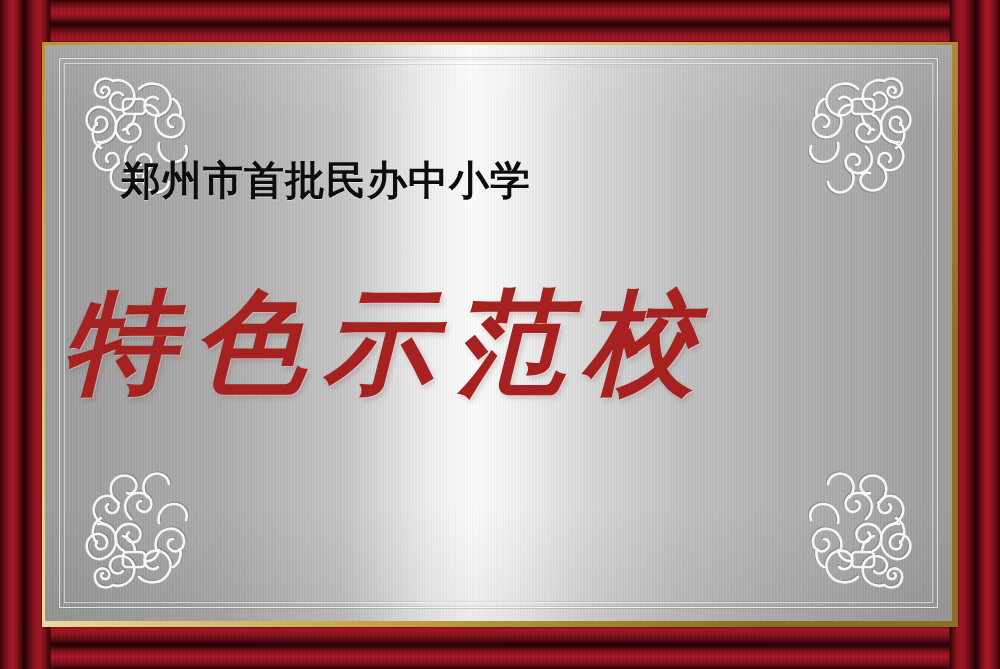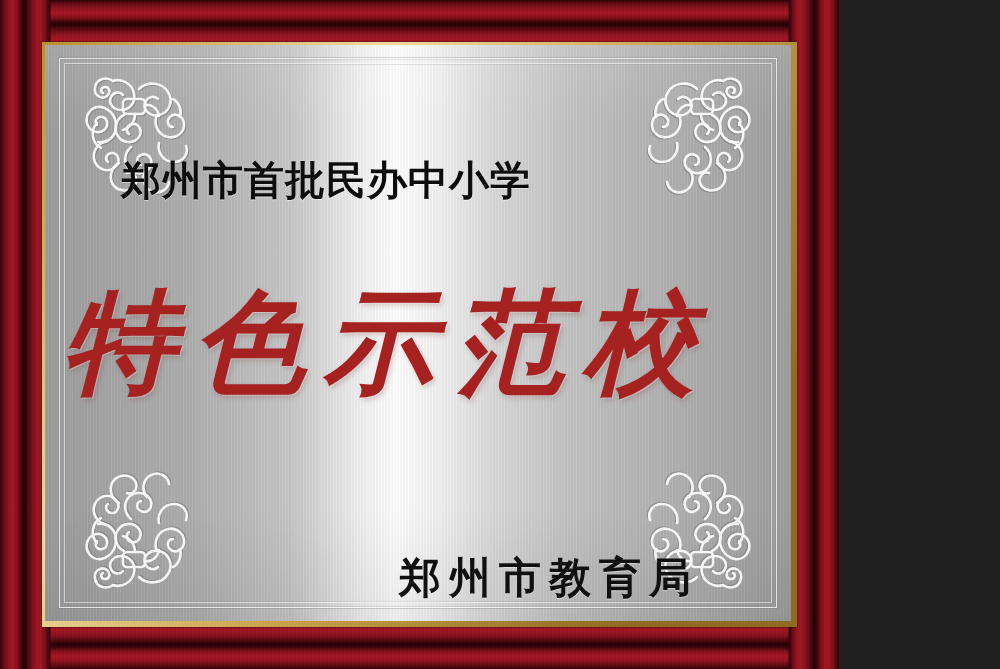--- a/index.html
+++ b/index.html
@@ -3,21 +3,21 @@
 <meta charset="utf-8">
 <title>Award Plaque</title>
 <style>
   html, body {
     margin: 0;
     padding: 0;
     background: #202020;
   }
   #plaque-root {
     position: relative;
-    width: 839px;
+    width: 1000px;
     height: 669px;
     overflow: hidden;
     font-family: "DejaVu Serif", "Liberation Serif", serif;
     user-select: none;
   }
 
   
   .frame-outer {
     position: absolute;
     inset: 0;
@@ -304,15 +304,14 @@
           <path d="M74 55 c0 8 -5 14 -12 16"></path>
           <path d="M84 46 c7 -1 13 4 14 11"></path>
         </g>
       </svg>
     </div>
 
     <div class="heading">郑州市首批民办中小学</div>
 
     <div class="title-main">特色示范校</div>
 
-    <div class="issuer">郑州市教育局</div>
   </div>
 </div>
 
 </body></html>

